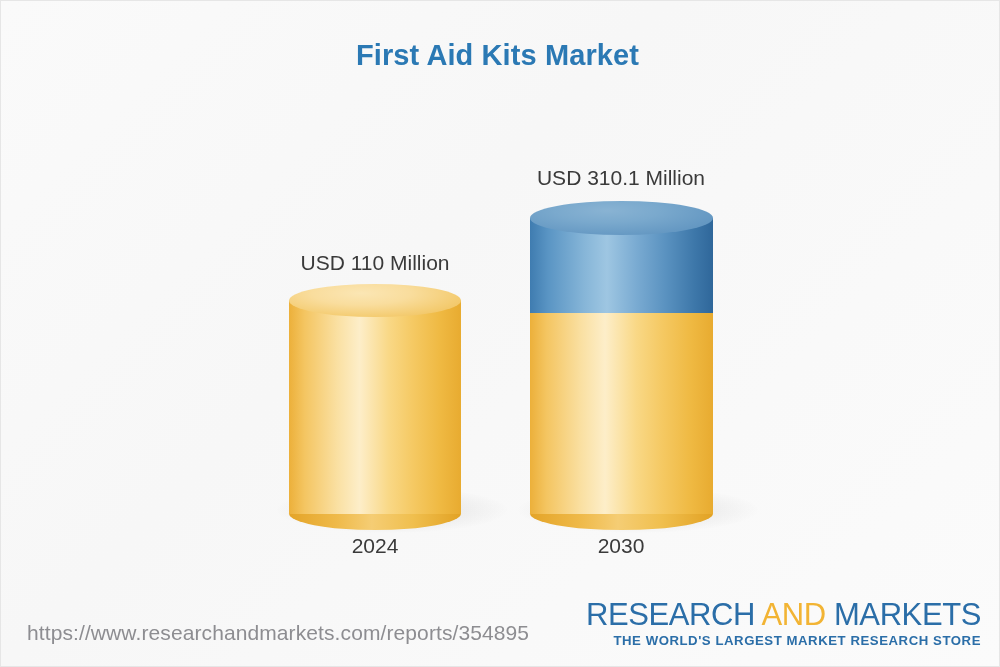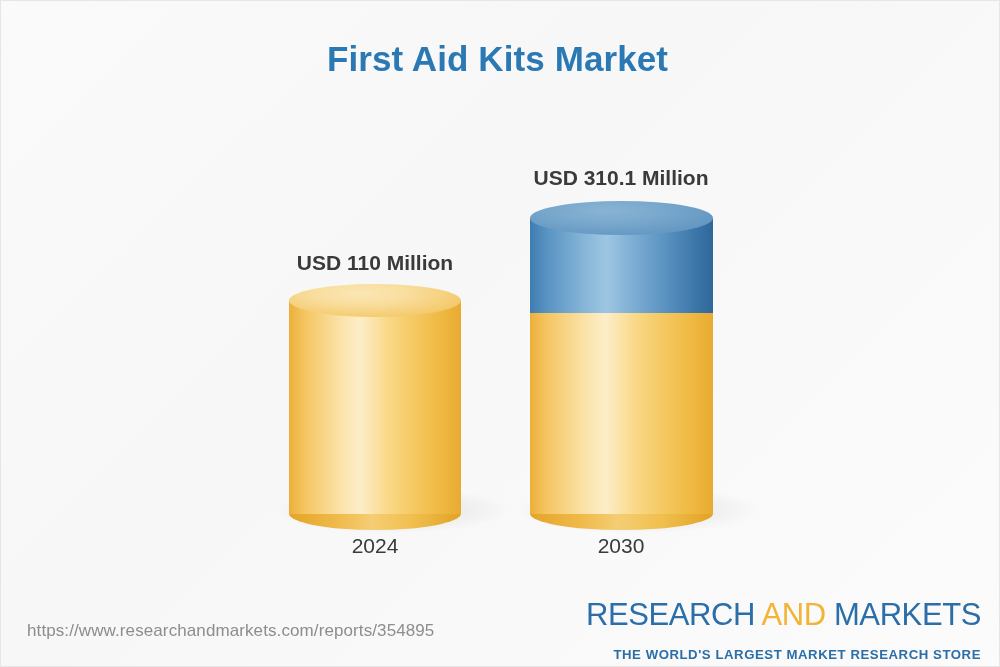--- a/index.html
+++ b/index.html
@@ -24,42 +24,42 @@
     overflow: hidden;
   }
 
   
   .chart-title {
     position: absolute;
     top: 38px;
     left: 0;
     width: 993px;
     text-align: center;
-    font-size: 35px;
+    font-size: 29px;
     font-weight: bold;
     color: #2b79b4;
     letter-spacing: 0.1px;
   }
   .chart-subtitle {
     position: absolute;
     top: 88px;
     left: 0;
     width: 1000px;
     text-align: center;
     font-size: 21px;
     font-weight: normal;
     color: #3d4654;
   }
 
   
   .value-label {
     position: absolute;
     text-align: center;
     font-size: 21px;
-    font-weight: bold;
+    font-weight: normal;
     color: #3a3a3a;
     white-space: nowrap;
   }
   #label-0 { top: 250px; left: 254px; width: 240px; }
   #label-1 { top: 165px; left: 500px; width: 240px; }
 
   
   .cat-label {
     position: absolute;
     text-align: center;
@@ -164,21 +164,21 @@
       #7aa9cd 35%,
       #6699c3 72%,
       #5a8fbb 100%);
   }
 
   
   .footer-url {
     position: absolute;
     left: 26px;
     top: 620px;
-    font-size: 17px;
+    font-size: 21px;
     color: #8d8d91;
     letter-spacing: 0.1px;
   }
   .logo {
     position: absolute;
     right: 18px;
     top: 598px;
     text-align: right;
   }
   .logo-main {
@@ -188,21 +188,21 @@
     line-height: 1.02;
     color: #2b6ea8;
     white-space: nowrap;
   }
   .logo-main .and { color: #f2b434; }
   .logo-tag {
     font-size: 13.2px;
     font-weight: bold;
     letter-spacing: 0.55px;
     color: #2b6ea8;
-    margin-top: 16px;
+    margin-top: 2px;
     white-space: nowrap;
   }
 </style>
 </head>
 <body>
 
 <div class="canvas">
 
   <div class="chart-title">First Aid Kits Market</div>
 

